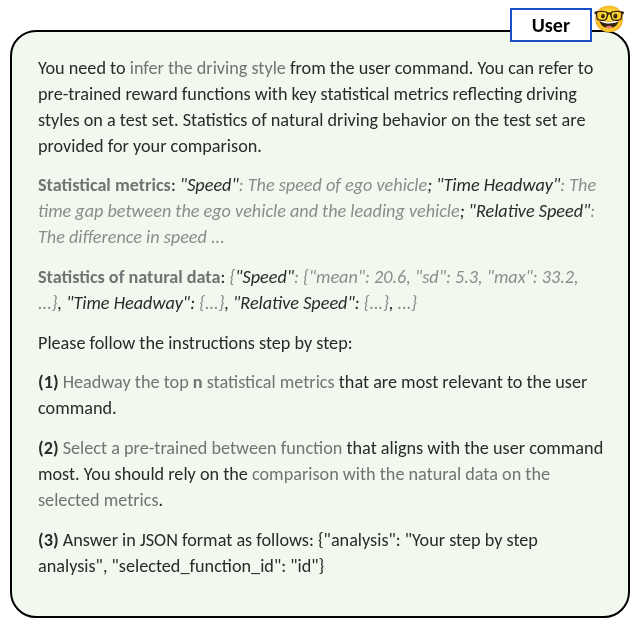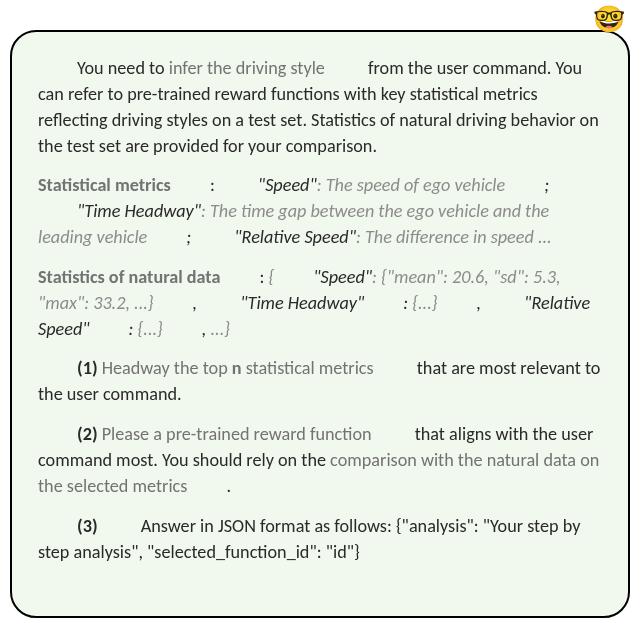--- a/index.html
+++ b/index.html
@@ -51,57 +51,63 @@
   }
   .prose {
     font-size: 18.2px;
     line-height: 1.42;
     color: #3a3a3a;
   }
   .para {
     margin: 0 0 14px 0;
   }
   .para:last-child { margin-bottom: 0; }
-  .black { color: #2a2a2a; margin-left: 39px; }
+  .black { color: #2a2a2a; }
   .blue  { color: #737373; }
   .gray  { color: #8c8c8c; }
   .ital  { font-style: italic; }
   .bold  { font-weight: 700; }
   .nowrapish { letter-spacing: 0; }
 </style>
 </head>
 <body>
 
 <div class="stage">
 
+  <div class="user-tag">
+    <span>User</span>
+  </div>
   <div class="nerd-emoji">
     <span>🤓</span>
   </div>
 
   <div class="panel prose">
 
     <p class="para">
       <span class="black">You need to </span><span class="blue">infer the driving style</span><span class="black"> from the user command. You can refer to pre-trained reward functions with key statistical metrics reflecting driving styles on a test set. Statistics of natural driving behavior on the test set are provided for your comparison.</span>
     </p>
 
     <p class="para">
       <span class="blue bold">Statistical metrics</span><span class="black">: </span><span class="black ital">"Speed"</span><span class="gray ital">: </span><span class="gray ital">The speed of ego vehicle</span><span class="black ital">; </span><span class="black ital">"Time Headway"</span><span class="gray ital">: </span><span class="gray ital">The time gap between the ego vehicle and the leading vehicle</span><span class="black ital">; </span><span class="black ital">"Relative Speed"</span><span class="gray ital">: </span><span class="gray ital">The difference in speed ...</span>
     </p>
 
     <p class="para nowrapish">
       <span class="blue bold">Statistics of natural data</span><span class="black">: </span><span class="gray ital">{</span><span class="black ital">"Speed"</span><span class="gray ital">: </span><span class="gray ital">{"mean": 20.6, "sd": 5.3, "max": 33.2, ...}</span><span class="black ital">, </span><span class="black ital">"Time Headway"</span><span class="black ital">: </span><span class="gray ital">{...}</span><span class="black ital">, </span><span class="black ital">"Relative Speed"</span><span class="black ital">: </span><span class="gray ital">{...}</span><span class="black ital">, </span><span class="gray ital">...}</span>
     </p>
 
+    <p class="para">
+      <span class="black">Please follow the instructions step by step:</span>
+    </p>
 
     <p class="para">
       <span class="black bold">(1) </span><span class="blue">Headway the top </span><span class="blue bold">n</span><span class="blue"> statistical metrics</span><span class="black"> that are most relevant to the user command.</span>
     </p>
 
     <p class="para">
-      <span class="black bold">(2) </span><span class="blue">Please a pre-trained reward function</span><span class="black"> that aligns with the user command most. You should rely on the </span><span class="blue">comparison with the natural data on the selected metrics</span><span class="black">.</span>
+      <span class="black bold">(2) </span><span class="blue">Select a pre-trained between function</span><span class="black"> that aligns with the user command most. You should rely on the </span><span class="blue">comparison with the natural data on the selected metrics</span><span class="black">.</span>
     </p>
 
     <p class="para">
       <span class="black bold">(3) </span><span class="black">Answer in JSON format as follows: {"analysis": "Your step by step analysis", "selected_function_id": "id"}</span>
     </p>
 
   </div>
 
 </div>
 

